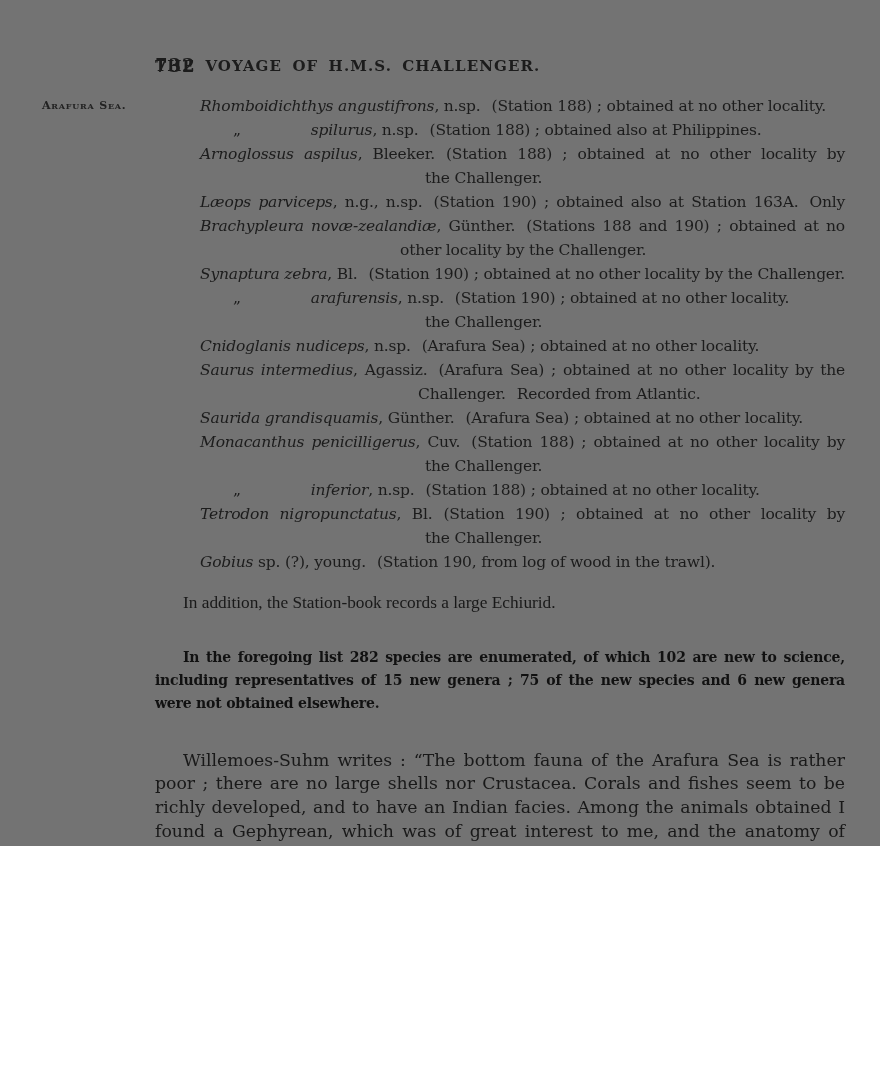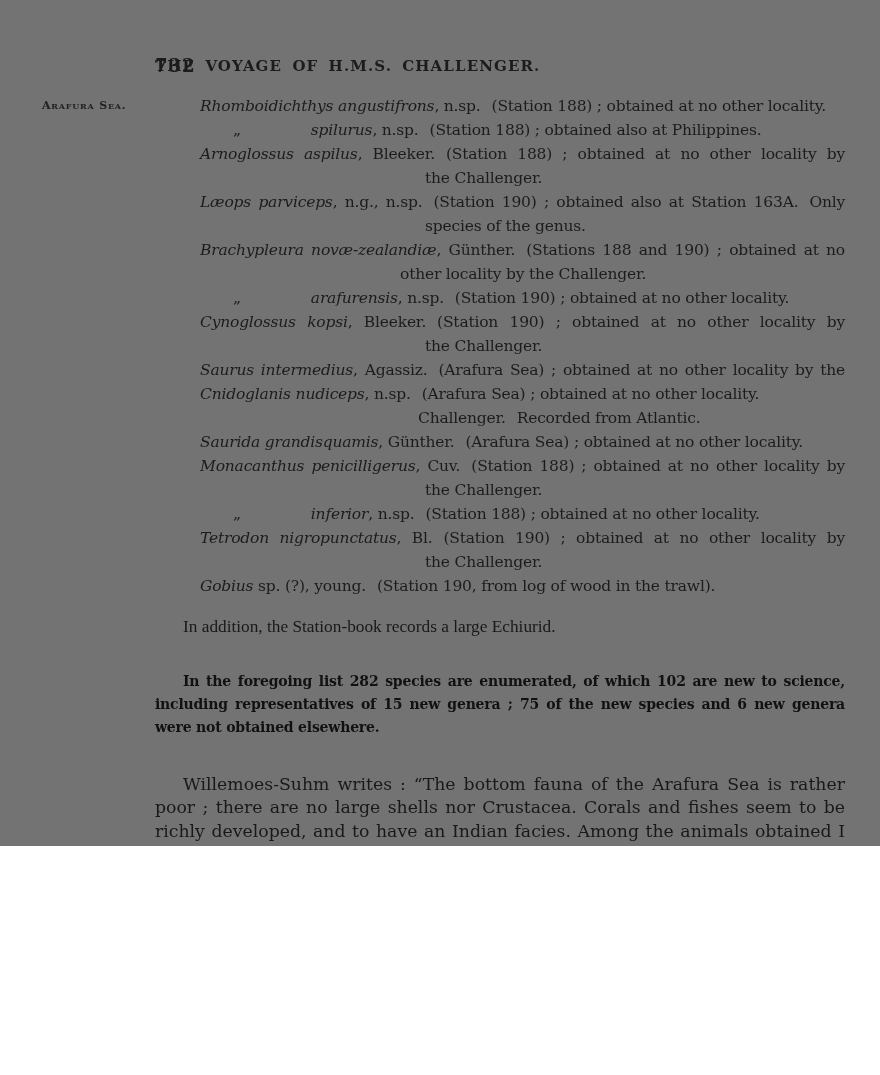--- a/index.html
+++ b/index.html
@@ -48,28 +48,27 @@
 
   <div class="margin-note">Arafura Sea.</div>
 
   <div class="content">
     <div class="species-list">
         <div class="sline"><i>Rhomboidichthys angustifrons</i><span>, n.sp.</span><span class="gap">(Station 188) ; obtained at no other locality.</span></div>
         <div class="sline"><span class="ditto">„</span><i class="iname">spilurus</i><span>, n.sp.</span><span class="gap">(Station 188) ; obtained also at Philippines.</span></div>
         <div class="sline stretch"><i>Arnoglossus aspilus</i><span>, Bleeker.</span><span class="gap">(Station 188) ; obtained at no other locality by</span></div>
         <div class="sline" style="padding-left: 225px;"><span>the Challenger.</span></div>
         <div class="sline stretch"><i>Læops parviceps</i><span>, n.g., n.sp.</span><span class="gap">(Station 190) ; obtained also at Station 163A.</span><span class="gap">Only</span></div>
-        <div class="sline" style="padding-left: 225px;"><span>species of the genus.</span></div>
         <div class="sline stretch"><i>Brachypleura novæ-zealandiæ</i><span>, Günther.</span><span class="gap">(Stations 188 and 190) ; obtained at no</span></div>
         <div class="sline" style="padding-left: 200px;"><span>other locality by the Challenger.</span></div>
+        <div class="sline"><i>Synaptura zebra</i><span>, Bl.</span><span class="gap">(Station 190) ; obtained at no other locality by the Challenger.</span></div>
         <div class="sline"><span class="ditto">„</span><i class="iname">arafurensis</i><span>, n.sp.</span><span class="gap">(Station 190) ; obtained at no other locality.</span></div>
-        <div class="sline stretch"><i>Cynoglossus kopsi</i><span>, Bleeker.</span><span class="gap">(Station 190) ; obtained at no other locality by</span></div>
         <div class="sline" style="padding-left: 225px;"><span>the Challenger.</span></div>
+        <div class="sline"><i>Cnidoglanis nudiceps</i><span>, n.sp.</span><span class="gap">(Arafura Sea) ; obtained at no other locality.</span></div>
         <div class="sline stretch"><i>Saurus intermedius</i><span>, Agassiz.</span><span class="gap">(Arafura Sea) ; obtained at no other locality by the</span></div>
-        <div class="sline"><i>Cnidoglanis nudiceps</i><span>, n.sp.</span><span class="gap">(Arafura Sea) ; obtained at no other locality.</span></div>
         <div class="sline" style="padding-left: 218px;"><span>Challenger.</span><span class="gap">Recorded from Atlantic.</span></div>
         <div class="sline"><i>Saurida grandisquamis</i><span>, Günther.</span><span class="gap">(Arafura Sea) ; obtained at no other locality.</span></div>
         <div class="sline stretch"><i>Monacanthus penicilligerus</i><span>, Cuv.</span><span class="gap">(Station 188) ; obtained at no other locality by</span></div>
         <div class="sline" style="padding-left: 225px;"><span>the Challenger.</span></div>
         <div class="sline"><span class="ditto">„</span><i class="iname">inferior</i><span>, n.sp.</span><span class="gap">(Station 188) ; obtained at no other locality.</span></div>
         <div class="sline stretch"><i>Tetrodon nigropunctatus</i><span>, Bl.</span><span class="gap">(Station 190) ; obtained at no other locality by</span></div>
         <div class="sline" style="padding-left: 225px;"><span>the Challenger.</span></div>
         <div class="sline"><i>Gobius</i><span> sp. (?), young.</span><span class="gap">(Station 190, from log of wood in the trawl).</span></div>
       </div>
 

